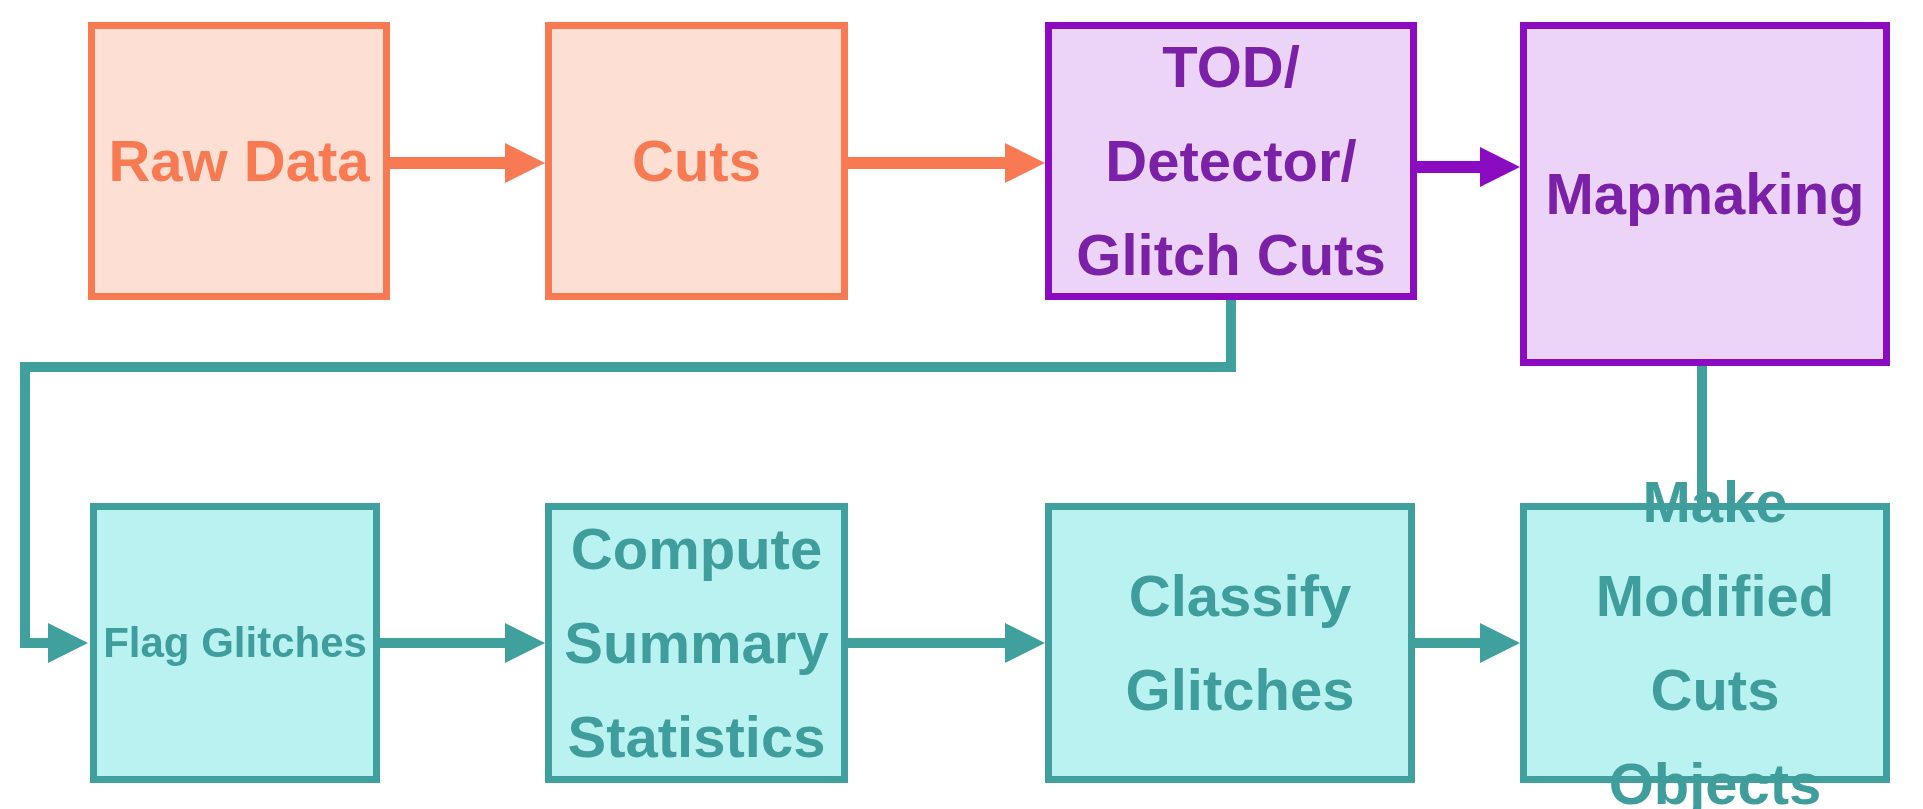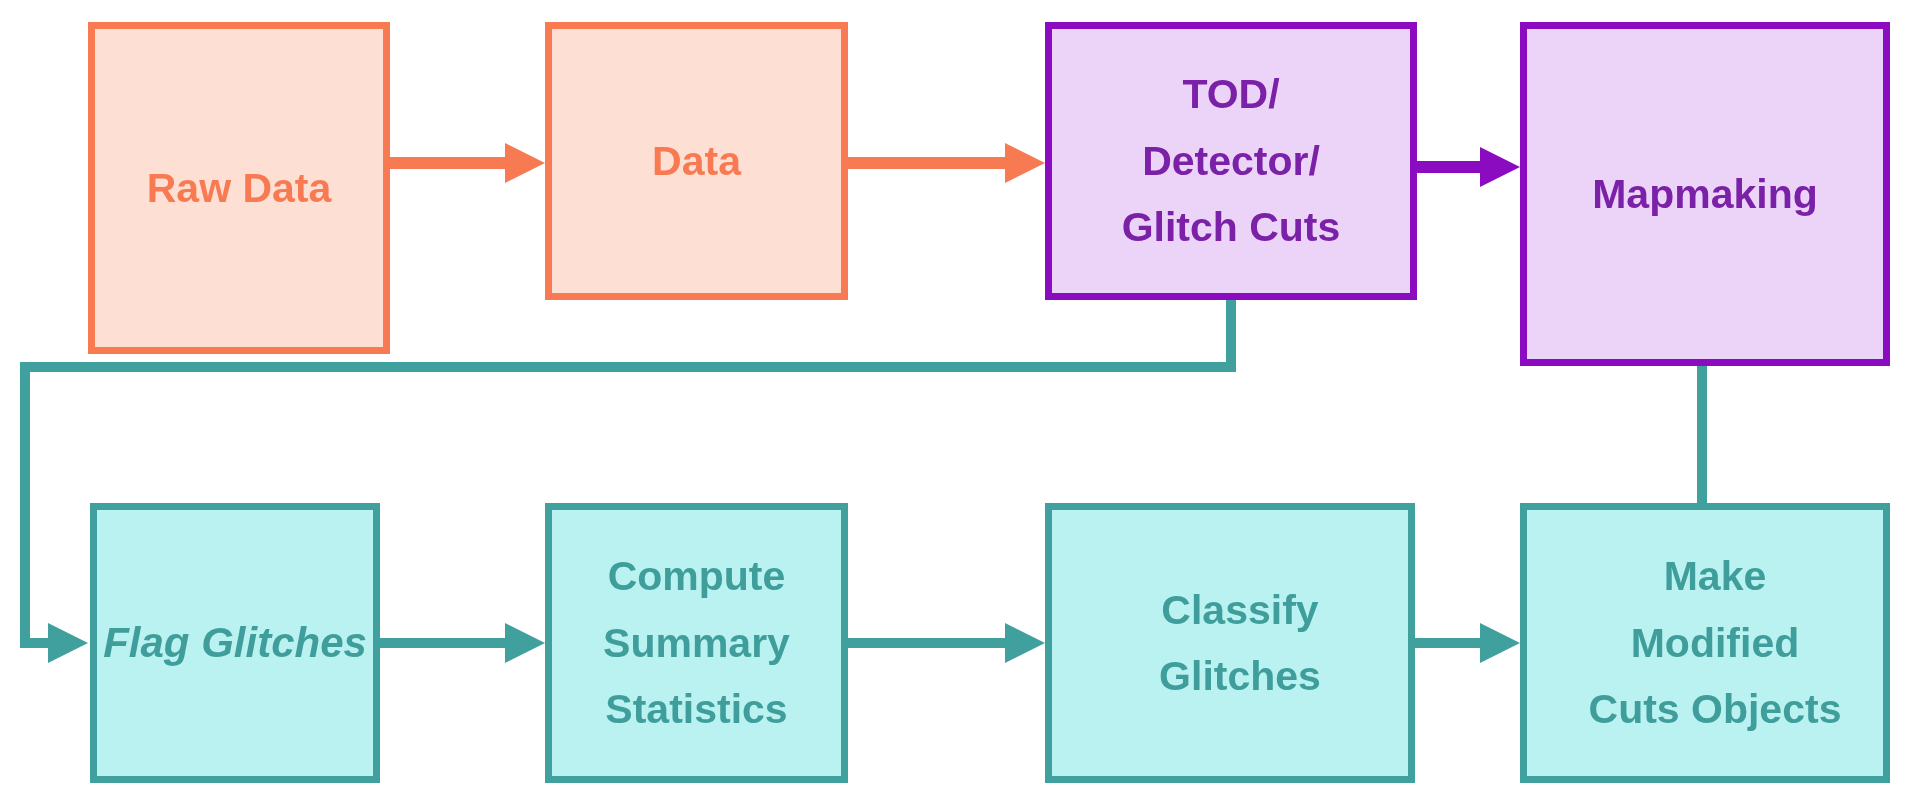--- a/index.html
+++ b/index.html
@@ -24,21 +24,21 @@
     pointer-events: none;
   }
   .node {
     position: absolute;
     box-sizing: border-box;
     display: flex;
     align-items: center;
     justify-content: center;
     text-align: center;
     font-weight: 700;
-    font-size: 41px;
+    font-size: 58px;
     line-height: 1.62;
     letter-spacing: 0px;
   }
   .node .label {
     white-space: pre-line;
     display: block;
   }
   .node.orange {
     background: var(--orange-fill, #FDDFD4);
     border: 7px solid var(--orange-border, #F87A52);
@@ -49,26 +49,26 @@
     border: 7px solid var(--purple-border, #8A0BC0);
     color: var(--purple-text, #7A21A8);
   }
   .node.teal {
     background: var(--teal-fill, #B9F2F0);
     border: 7px solid var(--teal-border, #3FA09D);
     color: var(--teal-text, #3F9E9B);
   }
 
   
-  .n-raw      { left: 88px;   top: 22px;  width: 302px; height: 332px; }
+  .n-raw      { left: 88px;   top: 22px;  width: 302px; height: 278px; }
   .n-tods     { left: 545px;  top: 22px;  width: 303px; height: 278px; }
   .n-cuts     { left: 1045px; top: 22px;  width: 372px; height: 278px; }
   .n-map      { left: 1520px; top: 22px;  width: 370px; height: 344px; }
   
-  .n-flag     { left: 90px;   top: 503px; width: 290px; height: 280px; font-size: 42px; font-style: italic; }
+  .n-flag     { left: 90px;   top: 503px; width: 290px; height: 280px; font-size: 42px; }
   .n-compute  { left: 545px;  top: 503px; width: 303px; height: 280px; }
   .n-classify { left: 1045px; top: 503px; width: 370px; height: 280px; padding-left: 20px; }
   .n-make     { left: 1520px; top: 503px; width: 370px; height: 280px; padding-left: 20px; }
 
   
   .e-orange       { stroke: var(--orange-border, #F87A52); }
   .e-orange-head  { fill:   var(--orange-border, #F87A52); }
   .e-purple       { stroke: var(--purple-border, #8A0BC0); }
   .e-purple-head  { fill:   var(--purple-border, #8A0BC0); }
   .e-teal         { stroke: var(--teal-border, #3FA09D); }
@@ -120,21 +120,21 @@
       <line class="e-teal" x1="1702" y1="505" x2="1702" y2="334" stroke-width="10"></line>
       <polygon class="e-teal-head" points="1702,300 1683,338 1721,338"></polygon>
     </g>
   </svg>
 
   <div class="node orange n-raw">
     <span class="label">Raw Data</span>
   </div>
 
   <div class="node orange n-tods">
-    <span class="label">Data</span>
+    <span class="label">Cuts</span>
   </div>
 
   <div class="node purple n-cuts">
     <span class="label">TOD/
 Detector/
 Glitch Cuts</span>
   </div>
 
   <div class="node purple n-map">
     <span class="label">Mapmaking</span>

